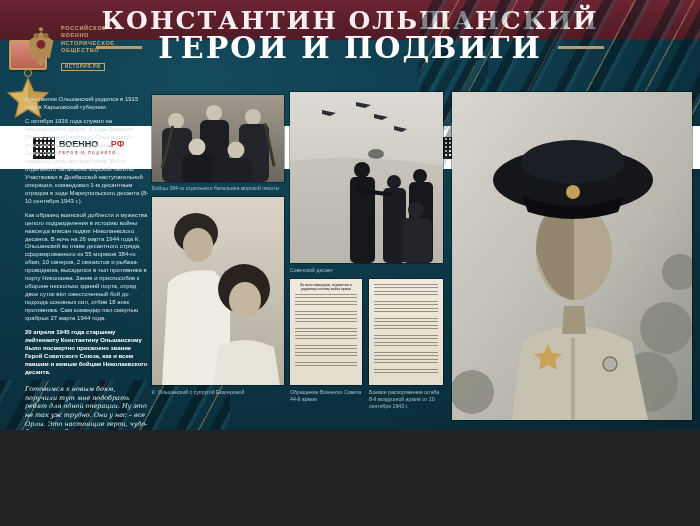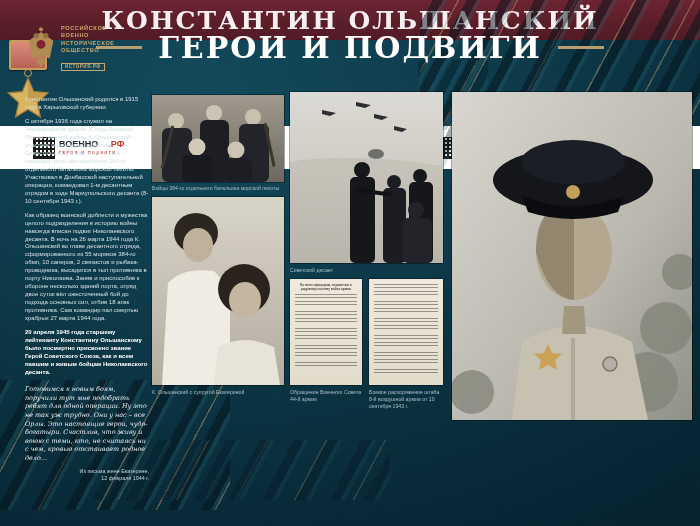--- a/index.html
+++ b/index.html
@@ -1,17 +1,17 @@
 <!DOCTYPE html>
 <html><head>
 <meta charset="utf-8">
 <style>
   html,body{margin:0;padding:0;background:#222;}
   #poster{
-    position:relative;width:700px;height:526px;overflow:hidden;
+    position:relative;width:700px;height:430px;overflow:hidden;
     font-family:"Liberation Sans",sans-serif;
     background:radial-gradient(ellipse 900px 600px at 28% 18%, #134a5c 0%, #0c3645 45%, #082835 75%, #061f2a 100%);
   }
   .layer{position:absolute;z-index:1;}
   
   .stripes{
     position:absolute;z-index:0;opacity:.9;
     background:
       repeating-linear-gradient(118deg, rgba(5,20,27,.55) 0 9px, rgba(47,105,122,.28) 9px 13px, rgba(0,0,0,0) 13px 30px),
       repeating-linear-gradient(118deg, rgba(185,157,110,.45) 0 1.6px, rgba(0,0,0,0) 1.6px 52px);

